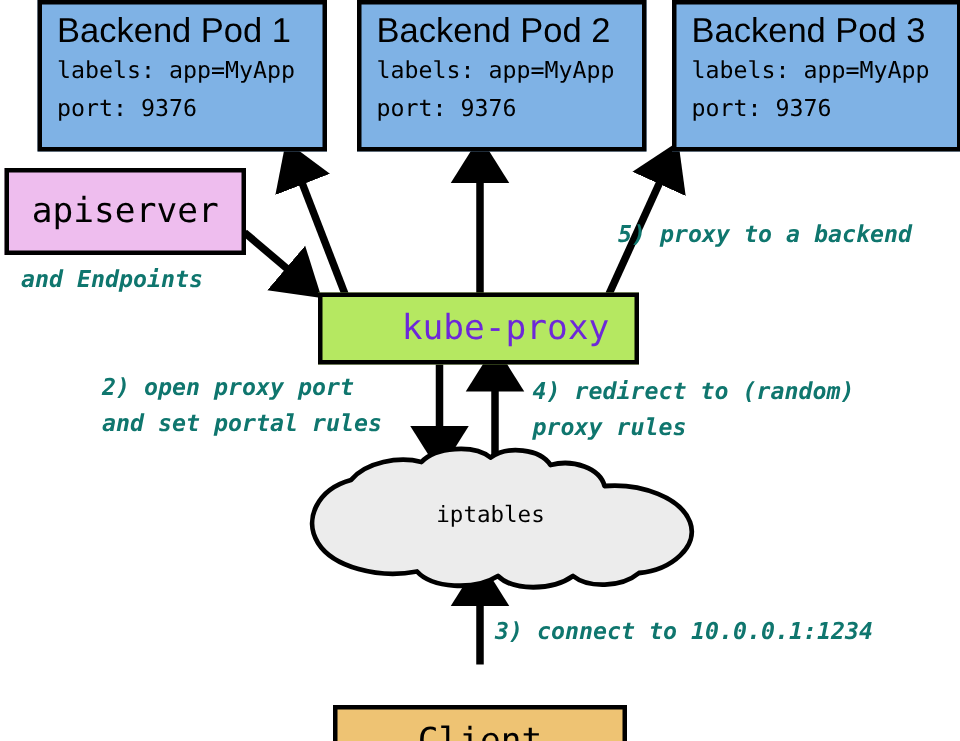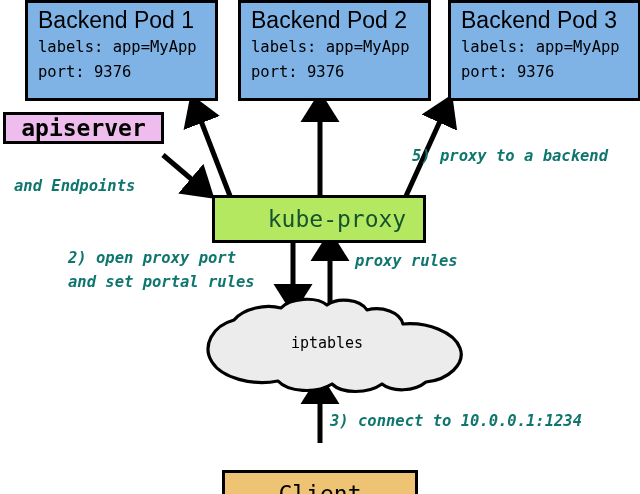--- a/index.html
+++ b/index.html
@@ -56,21 +56,21 @@
   
   .kubeproxy {
     background: #B5E861;
     display: flex;
     align-items: center;
     justify-content: center;
   }
   .kubeproxy-label {
     font-family: "DejaVu Sans Mono", "Liberation Mono", monospace;
     font-size: 23px;
-    color: #14532d;
+    color: #6d28d9;
     white-space: nowrap;
     margin-left: 36px;
   }
   
   .client {
     background: #EEC373;
     display: flex;
     align-items: center;
     justify-content: center;
     margin-top: 27px;
@@ -171,21 +171,21 @@
     <div class="pod-line">labels: app=MyApp</div>
     <div class="pod-line">port: 9376</div>
   </div>
 
   <div class="box pod" style="left:448px; top:0px; width:193px; height:101px;">
     <div class="pod-title">Backend Pod 3</div>
     <div class="pod-line">labels: app=MyApp</div>
     <div class="pod-line">port: 9376</div>
   </div>
 
-  <div class="box apiserver" style="left:3px; top:112px; width:161px; height:32px;font-weight:bold;">
+  <div class="box apiserver" style="left:3px; top:112px; width:161px; height:58px;">
     <span class="apiserver-label">apiserver</span>
   </div>
 
   <div class="box kubeproxy" style="left:212px; top:195px; width:214px; height:48px;">
     <span class="kubeproxy-label">kube-proxy</span>
   </div>
 
   <div id="cloud-wrap">
     <svg width="282" height="100" viewBox="0 0 282 100">
       <path d="M95 12
@@ -215,20 +215,21 @@
   <div class="step" style="left:68px; top:246px;">
     <div>2) open proxy port</div>
     <div>and set portal rules</div>
   </div>
 
   <div class="step" style="left:330px; top:409px;">
     <div>3) connect to 10.0.0.1:1234</div>
   </div>
 
   <div class="step" style="left:355px; top:249px;">
+    <div>4) redirect to (random)</div>
     <div>proxy rules</div>
   </div>
 
   <div class="step" style="left:412px; top:144px;">
     <div>5) proxy to a backend</div>
   </div>
 
 </div>
 
 </body></html>

